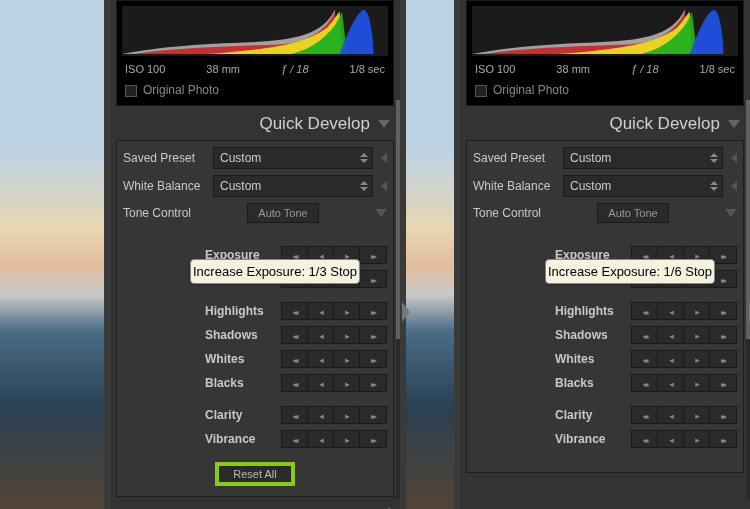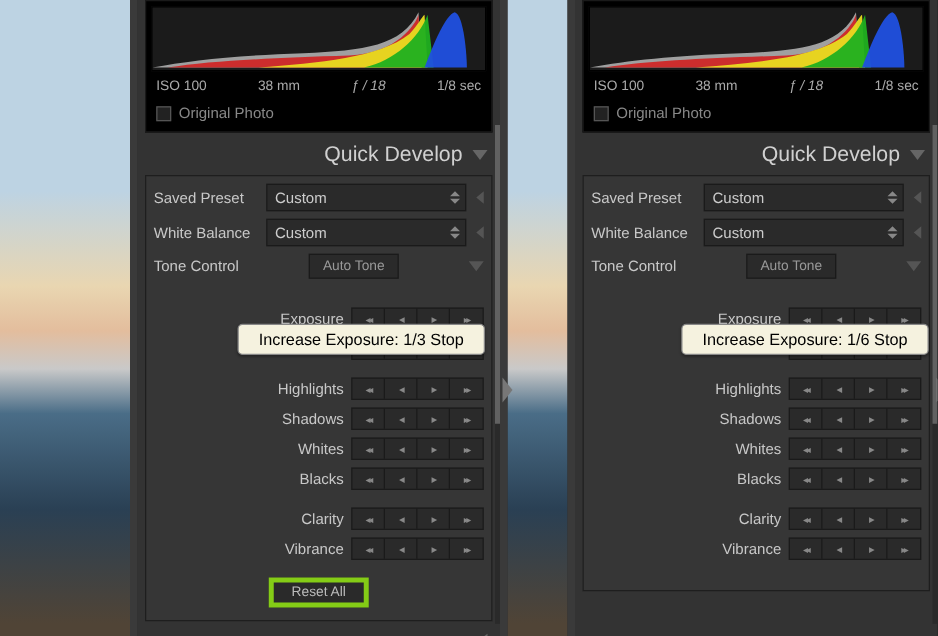--- a/index.html
+++ b/index.html
@@ -165,23 +165,23 @@
   .ctrl-block { margin-bottom:14px; }
   .ctrl-row {
     display:flex;
     align-items:center;
     justify-content:flex-end;
     gap:6px;
     margin-bottom:6px;
   }
   .ctrl-label {
     flex: 0 0 70px;
-    text-align:right;
     font-size:12px;
     color:#c8c8c8;
+    font-weight:bold;
   }
   .stepper {
     display:flex;
     height:18px;
     border:1px solid #1a1a1a;
     background:#2a2a2a;
   }
   .stepper .cell {
     width:26px;
     display:flex;
@@ -216,21 +216,21 @@
     border-bottom:5px solid transparent;
     border-right:7px solid #666;
   }
   
   .tooltip {
     position:absolute;
     background:#f5f2df;
     color:#000;
     border:1px solid #888;
     border-radius:4px;
-    padding:4px 16px;
+    padding:4px 2px;
     font-size:13px;
     white-space:nowrap;
     box-shadow:0 1px 2px rgba(0,0,0,.3);
     z-index:50;
   }
   .scroll-track {
     position:absolute;
     right:0; top:100px; bottom:10px;
     width:4px;
     background:#2a2a2a;

